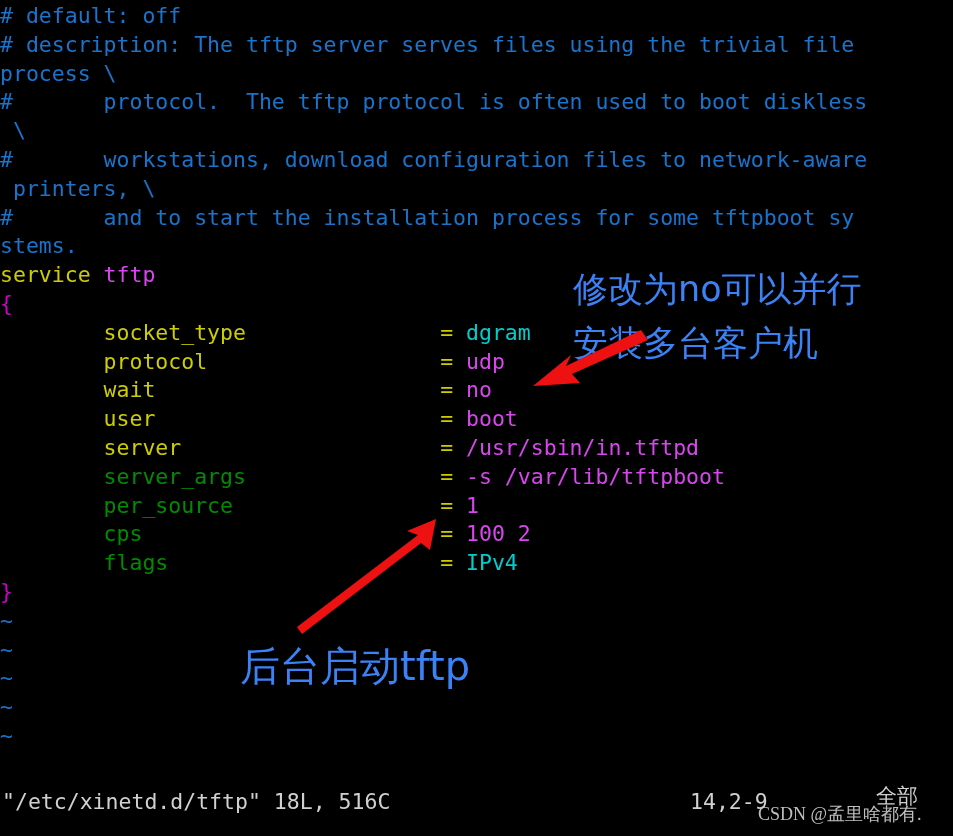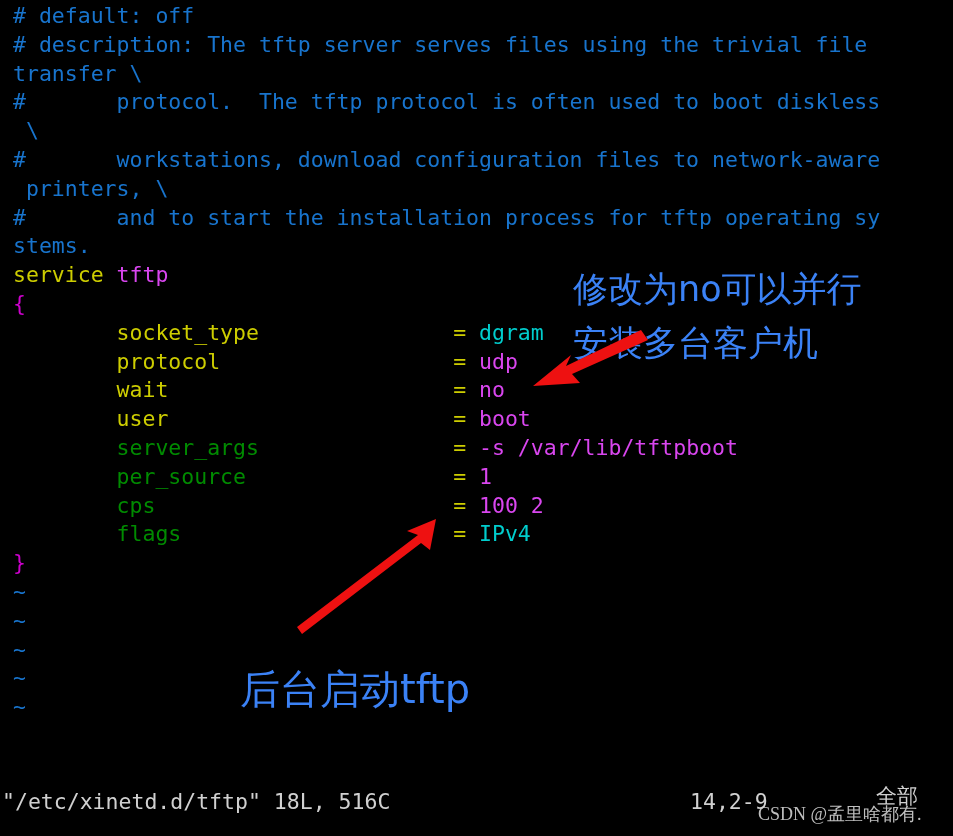--- a/index.html
+++ b/index.html
@@ -29,21 +29,21 @@
     top: 2px;
     width: 953px;
   }
 
   .line {
     height: 28.8px;
     line-height: 28.8px;
     font-size: 21.5px;
     letter-spacing: 0px;
     white-space: pre;
-    padding-left: 13px;
+    padding-left: 0;
   }
 
   
   .c-comment { color: #1874cd; }     
   .c-keyword { color: #cdcd00; }     
   .c-string  { color: #d946ef; }     
   .c-ident   { color: #008b00; }     
   .c-magenta { color: #cd00cd; }     
   .c-cyan    { color: #00cdcd; }     
   .c-tilde   { color: #1874cd; }     
@@ -100,21 +100,21 @@
     line-height: 43px;
   }
   #annot-wait-2 {
     left: 573px;
     top: 322px;
     font-size: 35px;
     line-height: 43px;
   }
   #annot-disable {
     left: 240px;
-    top: 665px;
+    top: 642px;
     font-size: 40px;
     line-height: 48px;
   }
 
   .arrow-layer {
     position: absolute;
     left: 0; top: 0;
     width: 953px;
     height: 836px;
     pointer-events: none;
@@ -134,37 +134,38 @@
 </style>
 </head>
 <body>
 
 <div id="terminal">
 
   <div class="buffer">
 
     <div class="line"><span class="c-comment"># default: off</span></div>
     <div class="line"><span class="c-comment"># description: The tftp server serves files using the trivial file</span></div>
-    <div class="line"><span class="c-comment">transfer \</span></div>
+    <div class="line"><span class="c-comment">process \</span></div>
     <div class="line"><span class="c-comment">#       protocol.  The tftp protocol is often used to boot diskless</span></div>
     <div class="line"><span class="c-comment"> \</span></div>
     <div class="line"><span class="c-comment">#       workstations, download configuration files to network-aware</span></div>
     <div class="line"><span class="c-comment"> printers, \</span></div>
-    <div class="line"><span class="c-comment">#       and to start the installation process for tftp operating sy</span></div>
+    <div class="line"><span class="c-comment">#       and to start the installation process for some tftpboot sy</span></div>
     <div class="line"><span class="c-comment">stems.</span></div>
 
     <div class="line"><span class="c-keyword">service</span><span class="c-plain"> </span><span class="c-string">tftp</span></div>
 
     <div class="line"><span class="c-magenta">{</span></div>
 
     <div id="config-rows">
         <div class="line"><span class="c-plain">        </span><span class="c-keyword">socket_type</span><span class="c-plain">               </span><span class="c-op">=</span><span class="c-plain"> </span><span class="c-cyan">dgram</span></div>
         <div class="line"><span class="c-plain">        </span><span class="c-keyword">protocol</span><span class="c-plain">                  </span><span class="c-op">=</span><span class="c-plain"> </span><span class="c-string">udp</span></div>
         <div class="line"><span class="c-plain">        </span><span class="c-keyword">wait</span><span class="c-plain">                      </span><span class="c-op">=</span><span class="c-plain"> </span><span class="c-string">no</span></div>
         <div class="line"><span class="c-plain">        </span><span class="c-keyword">user</span><span class="c-plain">                      </span><span class="c-op">=</span><span class="c-plain"> </span><span class="c-string">boot</span></div>
+        <div class="line"><span class="c-plain">        </span><span class="c-keyword">server</span><span class="c-plain">                    </span><span class="c-op">=</span><span class="c-plain"> </span><span class="c-string">/usr/sbin/in.tftpd</span></div>
         <div class="line"><span class="c-plain">        </span><span class="c-ident">server_args</span><span class="c-plain">               </span><span class="c-op">=</span><span class="c-plain"> </span><span class="c-string">-s /var/lib/tftpboot</span></div>
         <div class="line"><span class="c-plain">        </span><span class="c-ident">per_source</span><span class="c-plain">                </span><span class="c-op">=</span><span class="c-plain"> </span><span class="c-string">1</span></div>
         <div class="line"><span class="c-plain">        </span><span class="c-ident">cps</span><span class="c-plain">                       </span><span class="c-op">=</span><span class="c-plain"> </span><span class="c-string">100 2</span></div>
         <div class="line"><span class="c-plain">        </span><span class="c-ident">flags</span><span class="c-plain">                     </span><span class="c-op">=</span><span class="c-plain"> </span><span class="c-cyan">IPv4</span></div>
       </div>
 
     <div class="line"><span class="c-magenta">}</span></div>
 
     <div id="tilde-rows">
         <div class="line"><span class="c-tilde">~</span></div>

